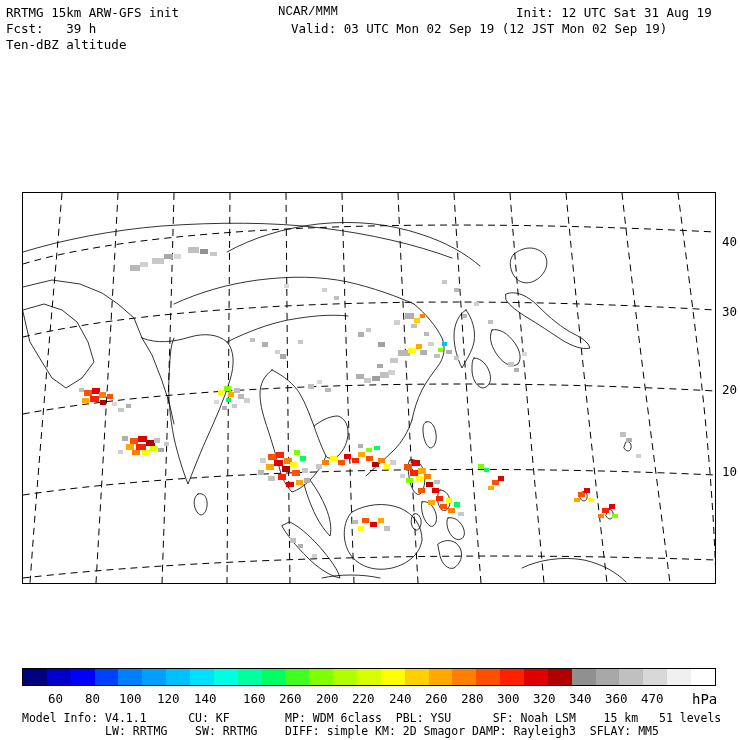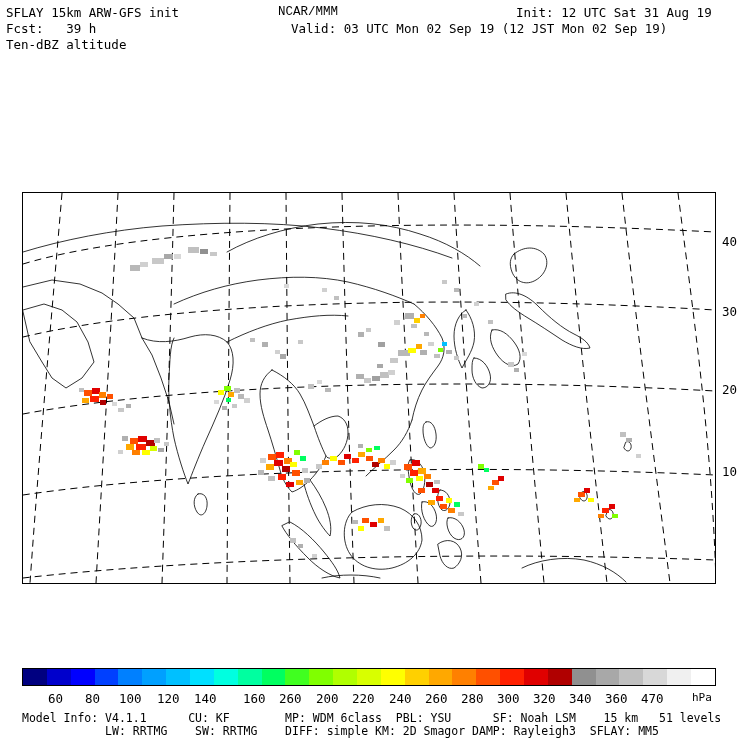--- a/index.html
+++ b/index.html
@@ -25,31 +25,31 @@
   #map-svg{position:absolute;left:0;top:0;}
 
   
   .lon-lab{position:absolute;top:170px;font-size:12.5px;white-space:pre;}
   .lat-lab{position:absolute;left:700px;font-size:12.5px;white-space:pre;}
 
   
   #cbar{position:absolute;left:22px;top:668px;width:694px;height:18px;display:flex;border:1px solid #000;box-sizing:border-box;}
   #cbar div{flex:1 1 0;height:100%;}
   .cbar-lab{position:absolute;top:691px;font-size:12.5px;white-space:pre;}
-  #hpa-lab{position:absolute;left:692px;top:691px;font-size:11px;}
+  #hpa-lab{position:absolute;left:692px;top:691px;font-size:14px;}
 
   
   .foot{position:absolute;font-size:11.5px;white-space:pre;}
   #foot1{left:22px;top:711px;}
   #foot2{left:22px;top:724px;}
 </style>
 </head>
 <body>
 
-<div class="hdr" id="hdr-l1">SFLAY 15km ARW-GFS init</div>
+<div class="hdr" id="hdr-l1">RRTMG 15km ARW-GFS init</div>
 <div class="hdr" id="hdr-l2">Fcst:   39 h</div>
 <div class="hdr" id="hdr-l3">Ten-dBZ altitude</div>
 <div class="hdr" id="hdr-c1">NCAR/MMM</div>
 <div class="hdr" id="hdr-c2">Valid: 03 UTC Mon 02 Sep 19 (12 JST Mon 02 Sep 19)</div>
 <div class="hdr" id="hdr-r1">Init: 12 UTC Sat 31 Aug 19</div>
 
 <div id="map-wrap">
 
   <div class="lon-lab" style="left:12px">60 E</div>
   <div class="lon-lab" style="left:72px">70 E</div>

